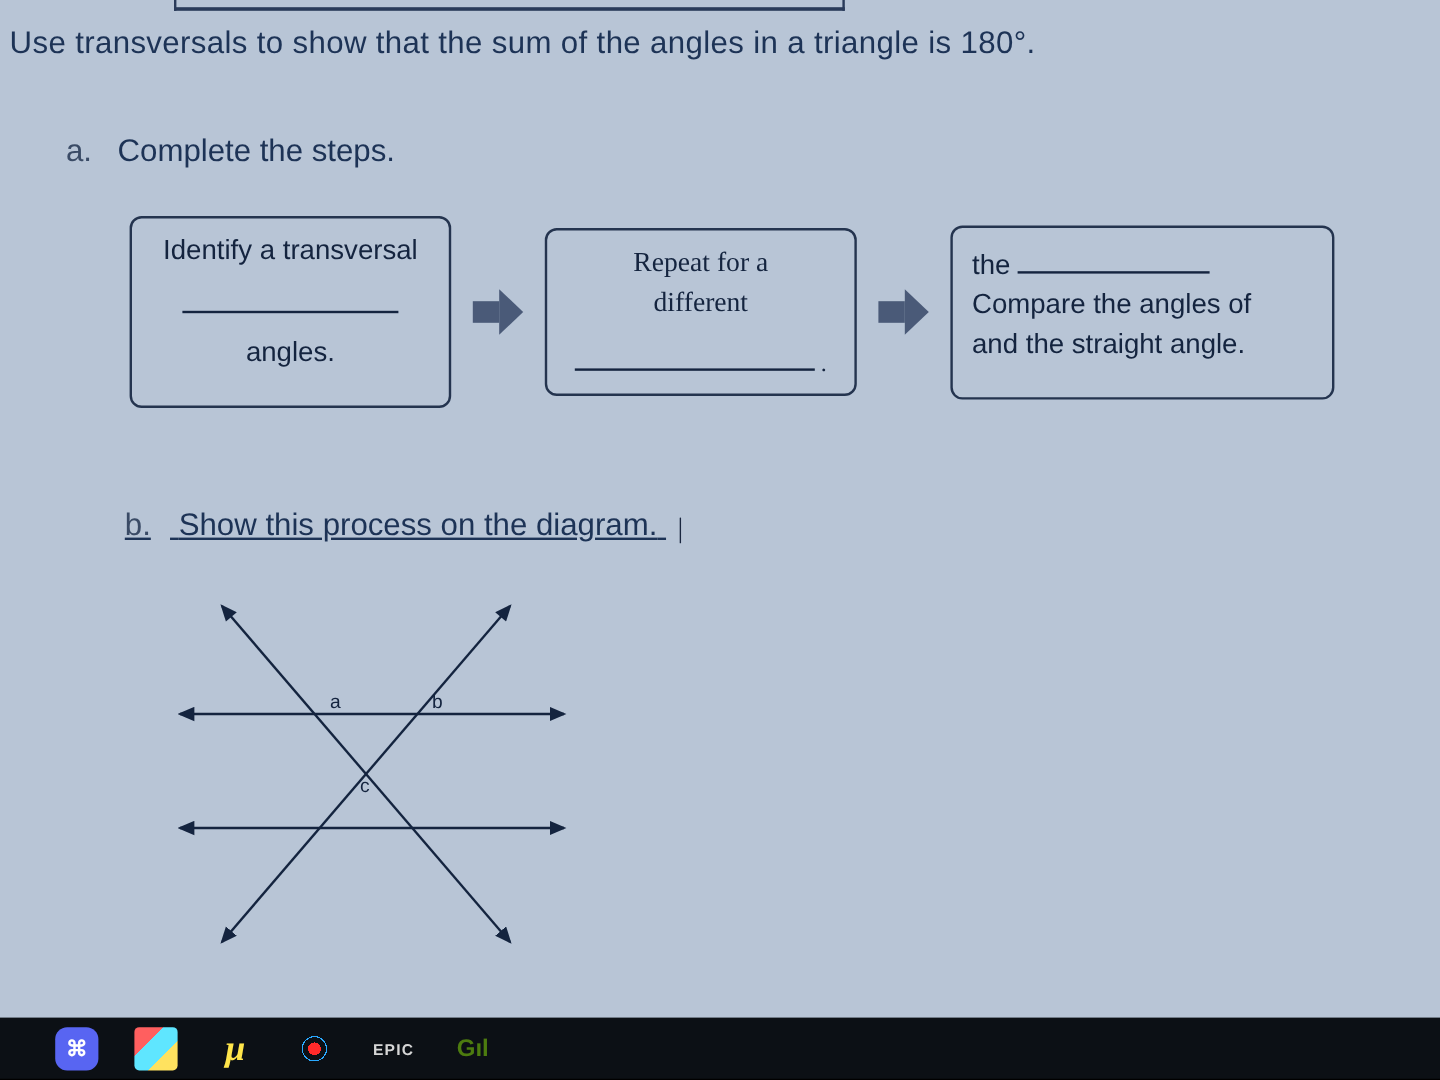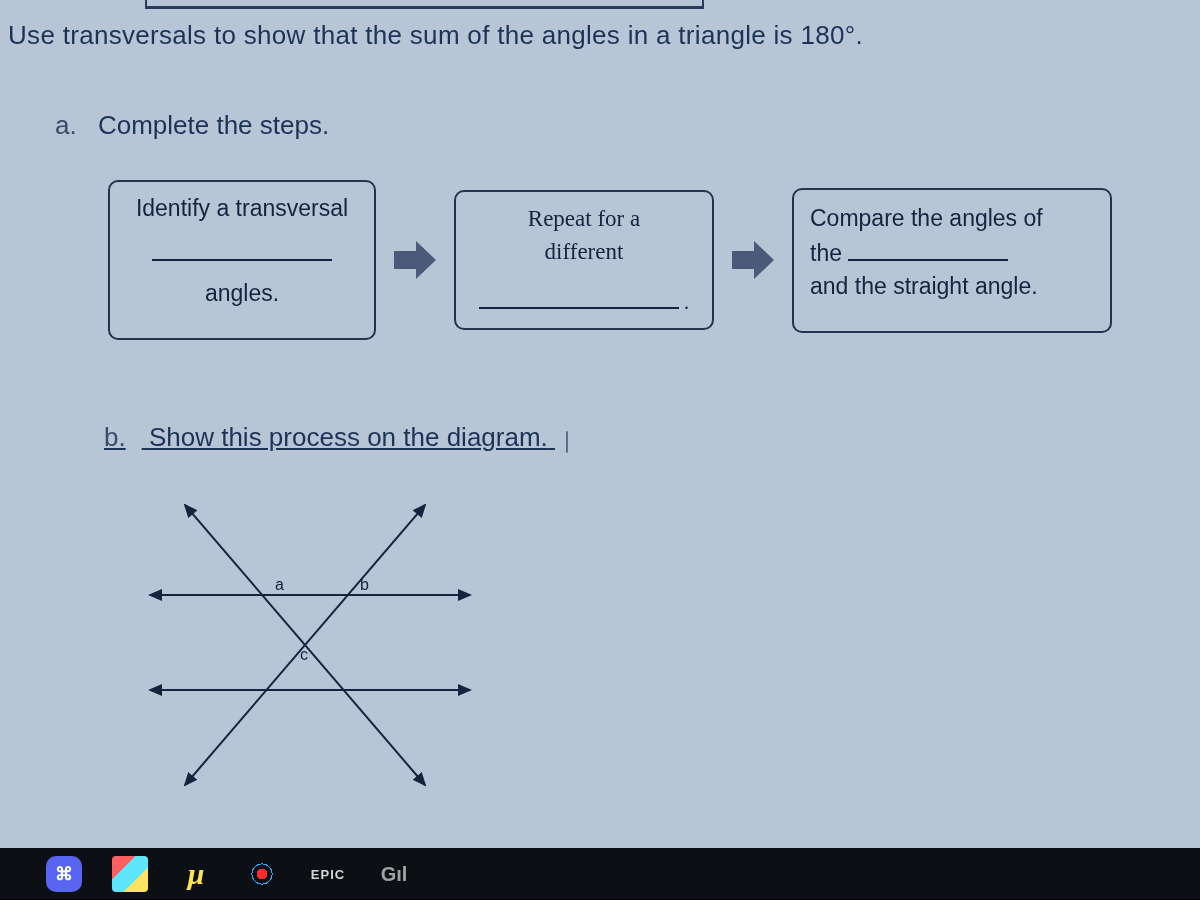--- a/index.html
+++ b/index.html
@@ -146,21 +146,21 @@
   .tb-discord { background: #5865f2; color: #fff; font-size: 18px; font-weight: bold; border-radius: 10px; }
   .tb-colorful {
     background: linear-gradient(135deg,#ff5f5f 0 33%,#5fe6ff 33% 66%,#ffe25f 66% 100%);
   }
   .tb-mu { background: transparent; color: #ffe54a; font-size: 30px; font-family: Georgia, serif; font-style: italic; font-weight: bold; }
   .tb-disc {
     width: 34px; height: 34px; border-radius: 50%;
     background: radial-gradient(circle at center,#ff2a2a 0 22%,#0c1015 22% 40%,#2aa9ff 40% 44%,#0c1015 44% 100%);
   }
   .tb-epic { color: #d6d6d6; font-size: 13px; font-weight: 700; letter-spacing: 1px; }
-  .tb-gil  { color: #a3a3a3; font-size: 20px; font-weight: 700; }
+  .tb-gil  { color: #4d7c0f; font-size: 20px; font-weight: 700; }
   svg text {
     font-family: Arial, Helvetica, sans-serif;
     fill: #14243f;
   }
 </style>
 </head>
 <body>
 
 <div class="page">
 
@@ -188,25 +188,25 @@
     <div class="step-box step2">
       <div>Repeat for a</div>
       <div>different</div>
       <div style="height:14px"></div>
       <div><span class="blank blank-200"></span><span style="font-size:20px;">&nbsp;.</span></div>
     </div>
 
     <div class="arrow"></div>
 
     <div class="step-box step3">
-      <div>Compare the angles of</div>
       <div>
         <span>the</span>
         <span class="blank blank-160"></span>
       </div>
+      <div>Compare the angles of</div>
       <div>and the straight angle.</div>
     </div>
 
   </div>
 
   <div class="part-b">
     <span class="list-letter">b.</span>
     <span>Show this process on the diagram.</span>
     <span class="cursor">︳</span>
   </div>

